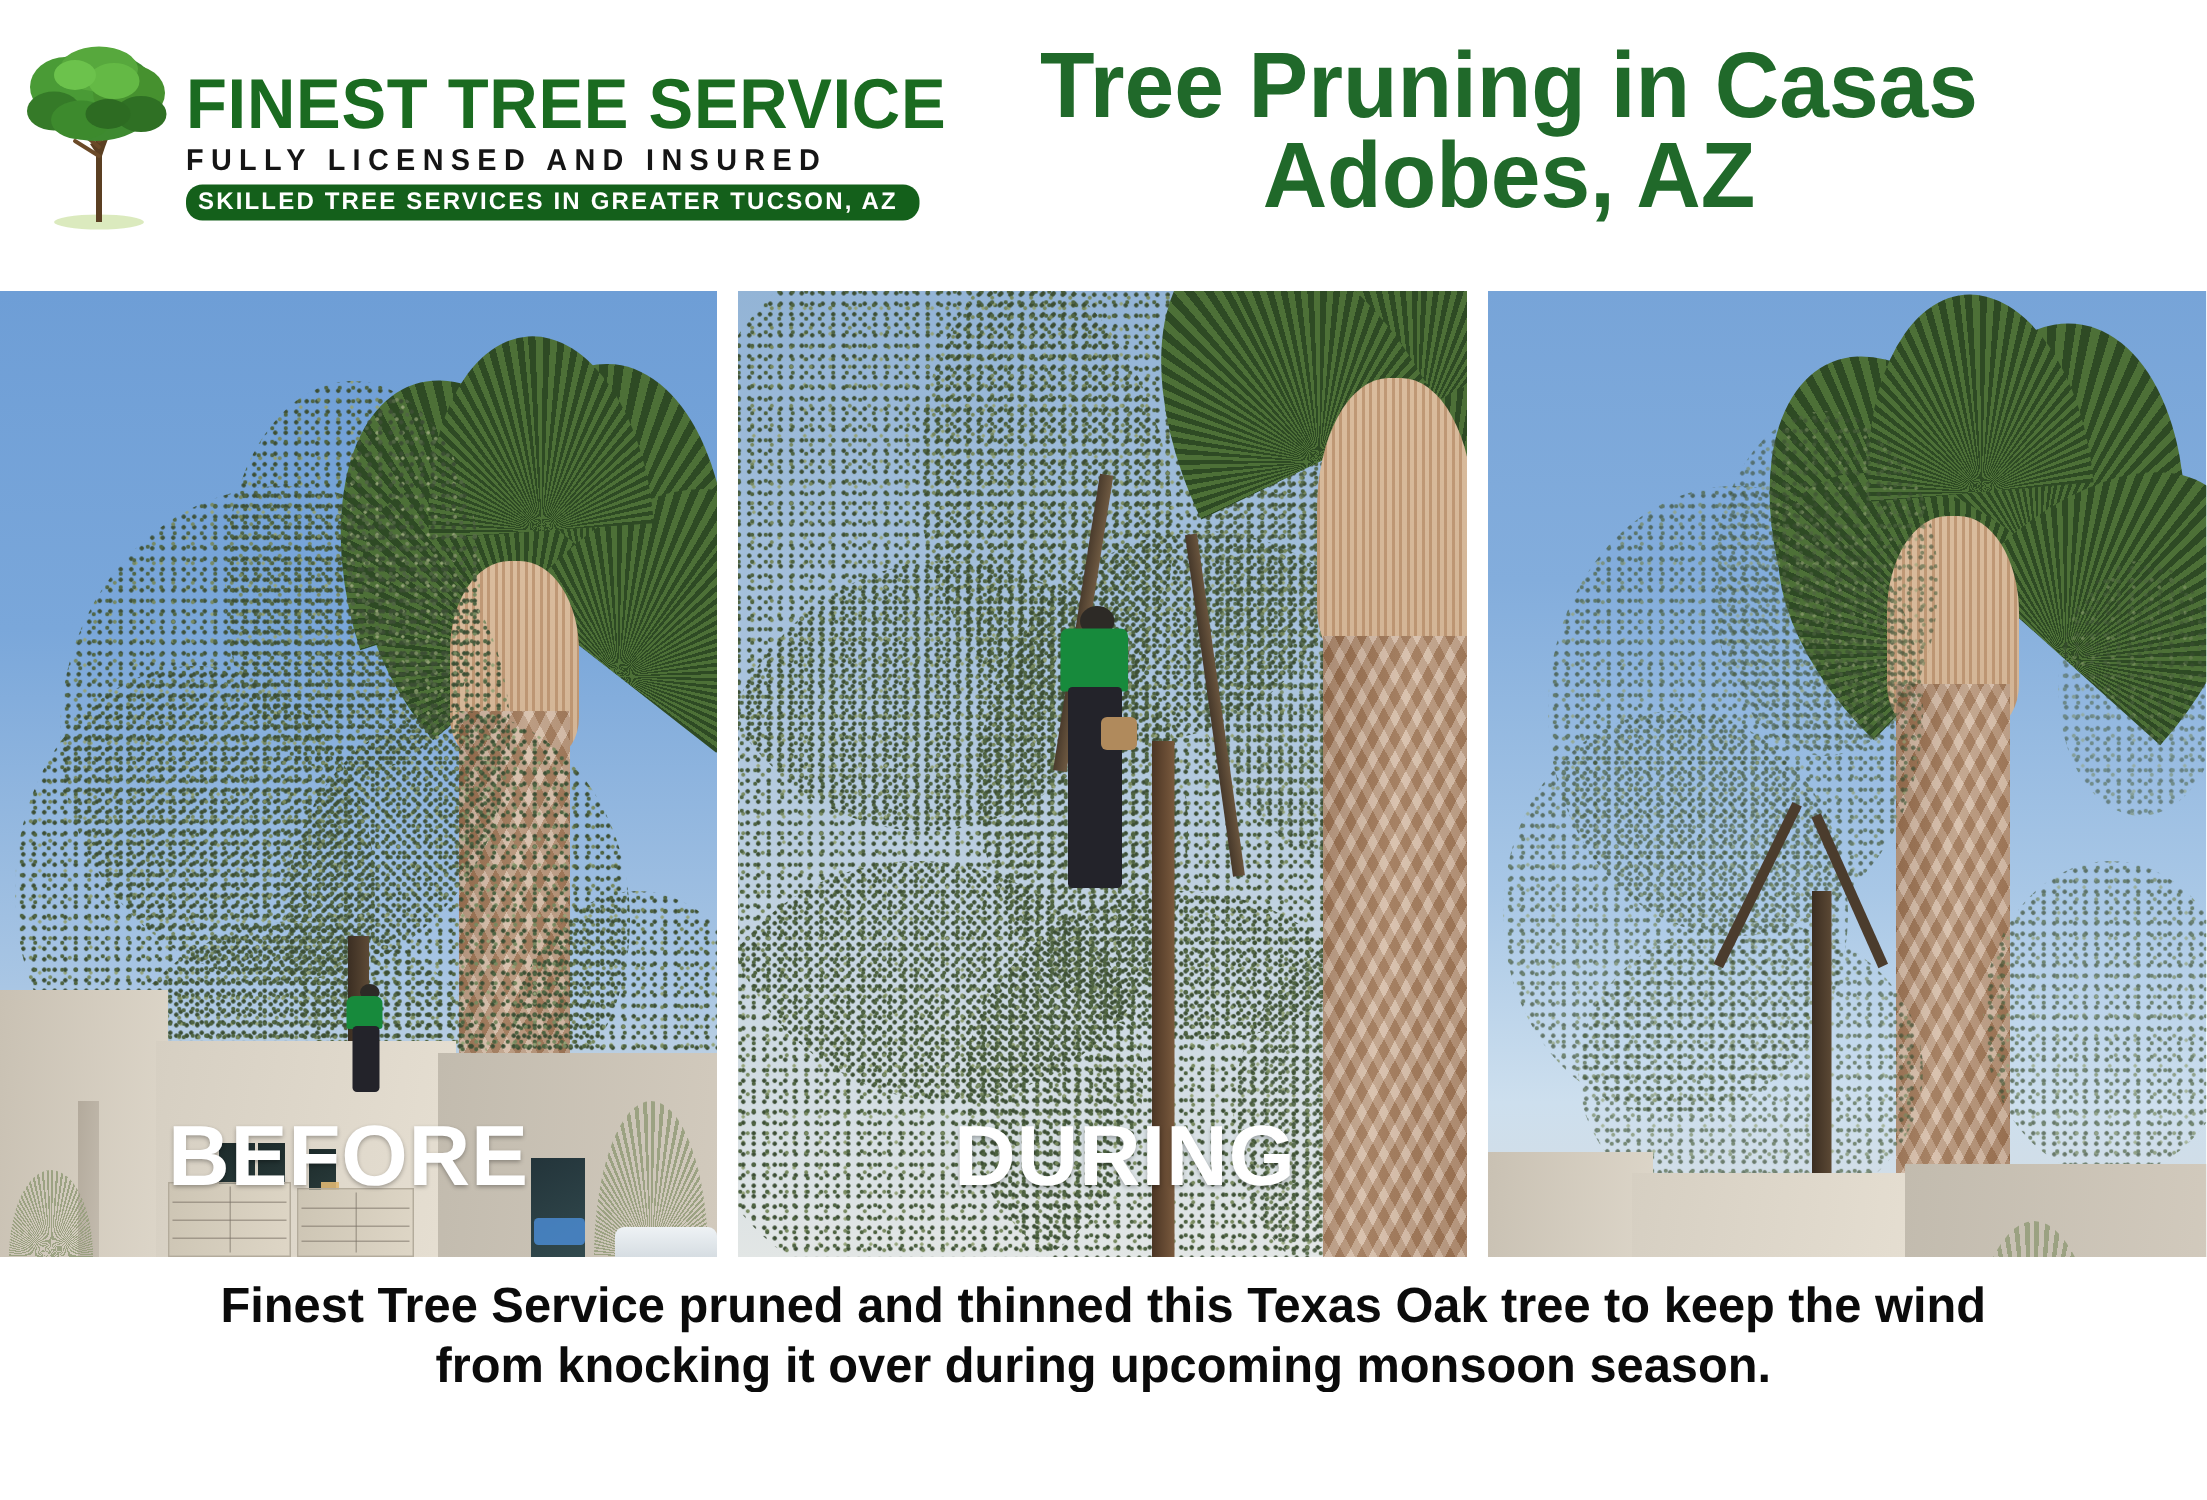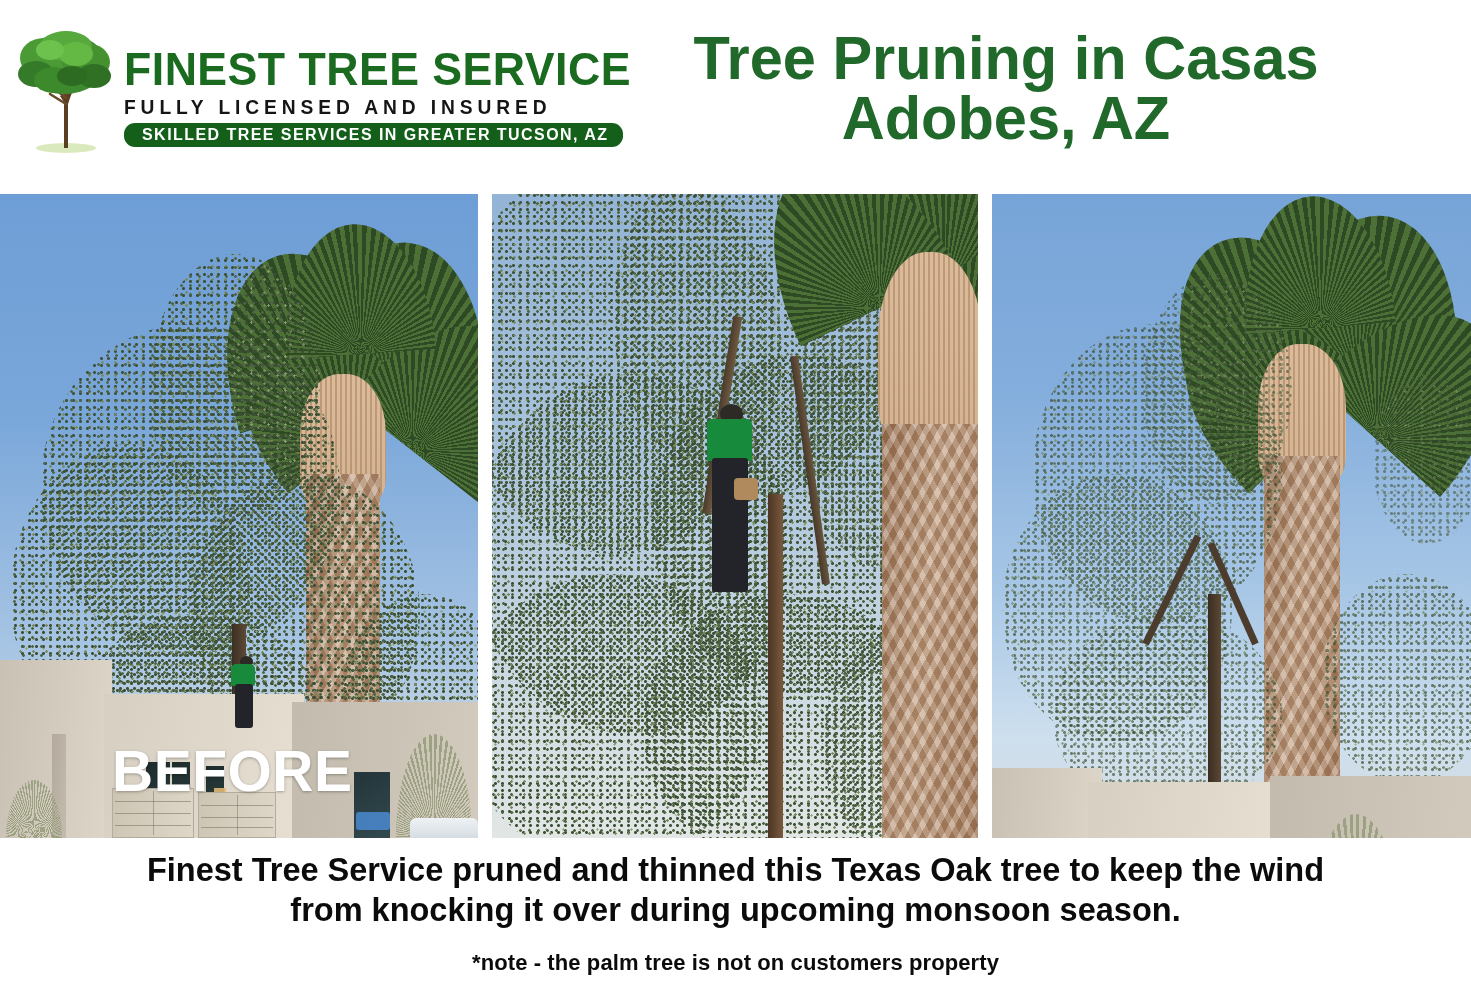--- a/index.html
+++ b/index.html
@@ -36,21 +36,21 @@
     font-family:"Liberation Sans Narrow","Liberation Sans",sans-serif;
     font-size:20px; font-weight:bold; color:#151515;
     letter-spacing:5.1px; line-height:22px;
     transform:scaleX(0.96); transform-origin:left center;
     white-space:nowrap;
   }
   .logo-badge {
     margin-top:5px; display:inline-block;
     background:#14601b; color:#ffffff;
     border-radius:11px;
-    padding:3px 14px 4px 18px;
+    padding:3px 14px 4px 8px;
     font-family:"Liberation Sans Narrow","Liberation Sans",sans-serif;
     font-size:16px; font-weight:bold; letter-spacing:1.45px;
     line-height:17px; white-space:nowrap;
   }
 
   .page-title {
     position:absolute; left:556px; top:28px; width:900px;
     text-align:center;
     font-family:"Liberation Sans Narrow","Liberation Sans",sans-serif;
     font-size:62px; font-weight:bold; color:#20692a;
@@ -295,20 +295,21 @@
       <div class="palm-trunk" style="left:390px; top:230px; width:96px; height:414px;"></div>
     </div>
 
     <div class="climber" style="left:212px; top:210px; width:54px; height:190px;">
       <div class="cl-head" style="left:16px; top:0px;   width:23px; height:20px;"></div>
       <div class="cl-shirt" style="left:3px;  top:15px;  width:45px; height:42px;"></div>
       <div class="cl-pants" style="left:8px;  top:54px;  width:36px; height:134px;"></div>
       <div style="position:absolute; left:30px; top:74px; width:24px; height:22px; background:#b08a5c; border-radius:4px;"></div>
     </div>
 
+    <div class="panel-label">DURING</div>
   </div>
 
   <div class="panel p3">
     <div class="sky s3"></div>
 
     <div>
       <div class="frond" style="left:200px; top:36px;  width:175px; height:155px; transform:rotate(-22deg);"></div>
       <div class="frond" style="left:272px; top:20px;  width:190px; height:168px; transform:rotate(10deg);"></div>
       <div class="frond" style="left:232px; top:92px;  width:165px; height:148px; transform:rotate(-46deg);"></div>
       <div class="frond" style="left:300px; top:96px;  width:170px; height:150px; transform:rotate(42deg);"></div>
@@ -341,14 +342,13 @@
       
       
       
     </div>
 
   </div>
 </div>
 
 <div class="footer">
   <div class="caption">Finest Tree Service pruned and thinned this Texas Oak tree to keep the wind from knocking it over during upcoming monsoon season.</div>
-  <div class="note">*note - the palm tree is not on customers property</div>
 </div>
 
 </body></html>

